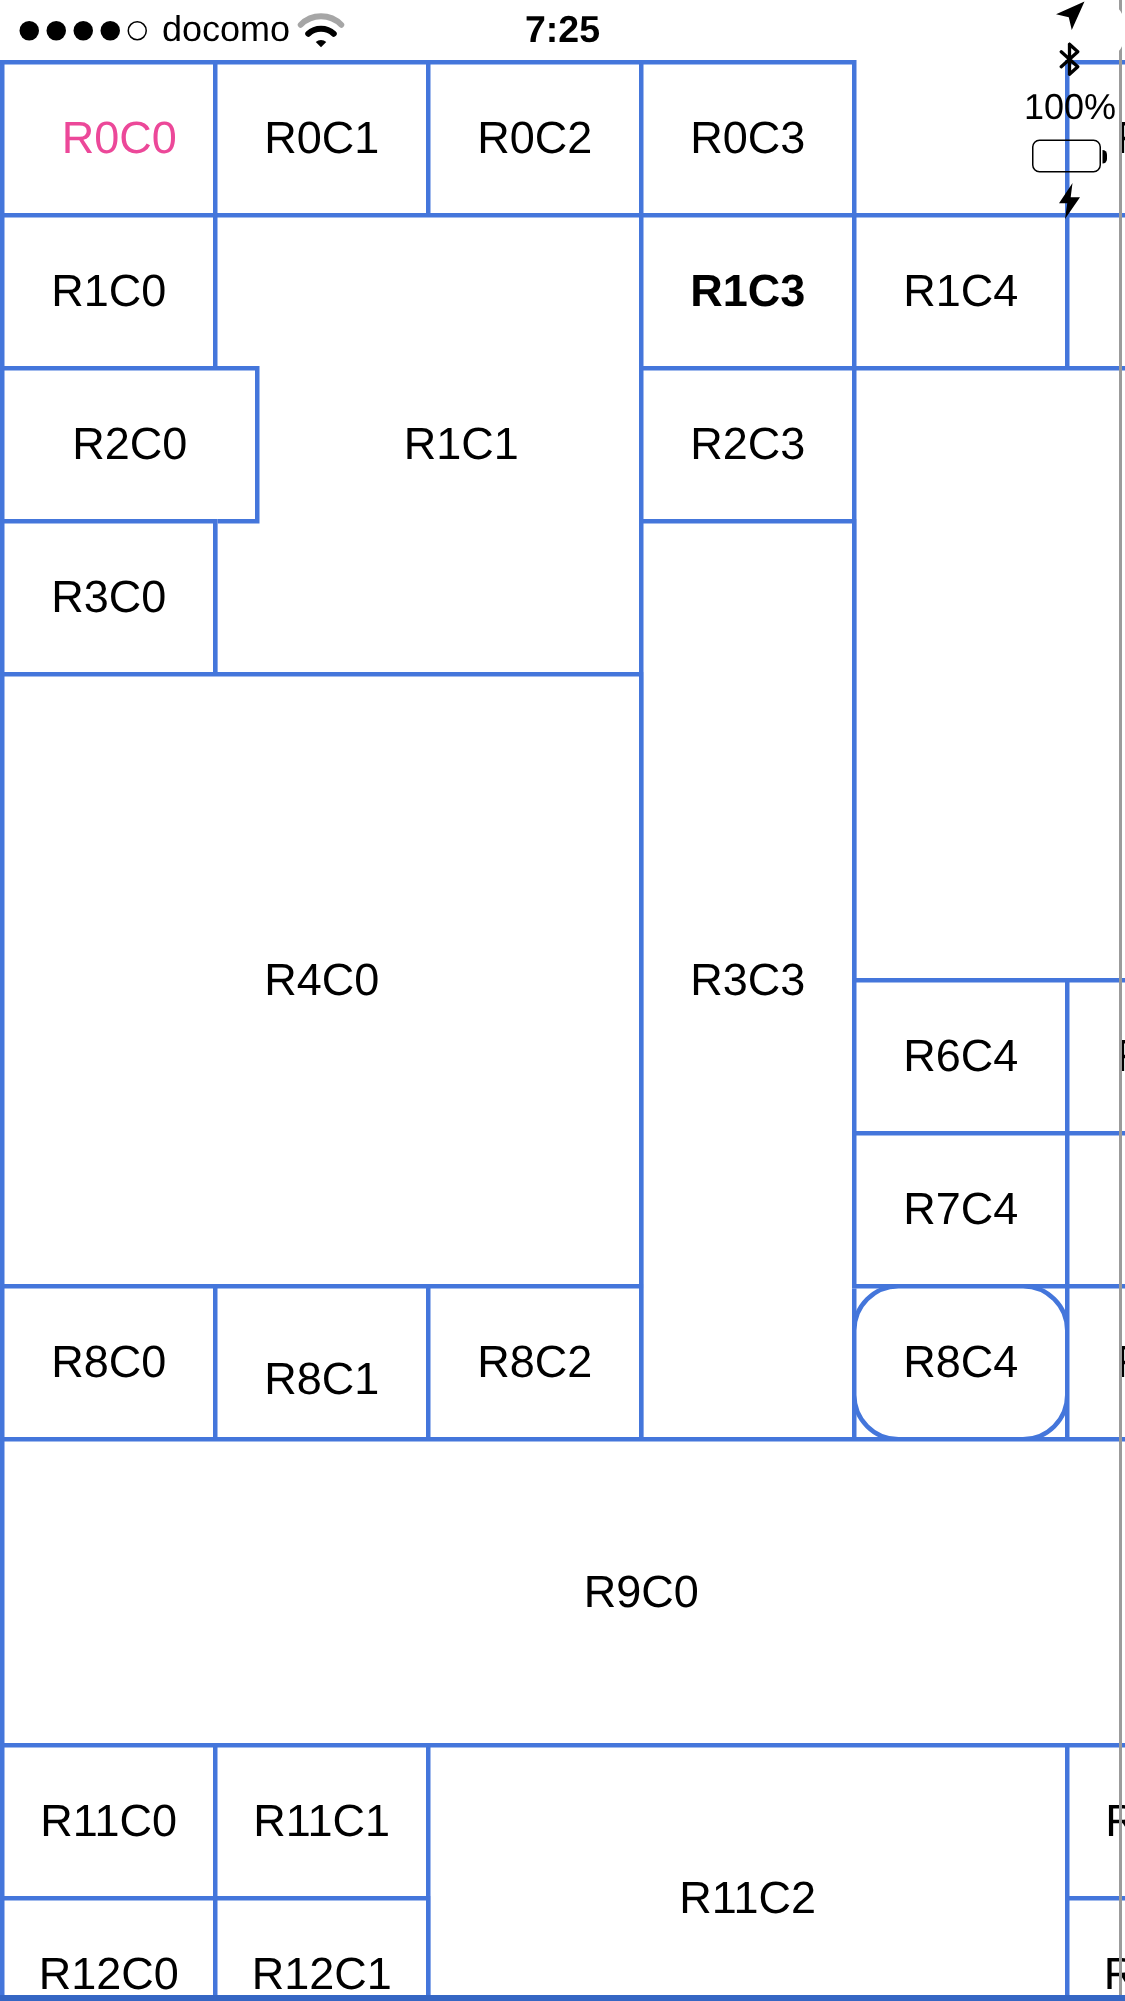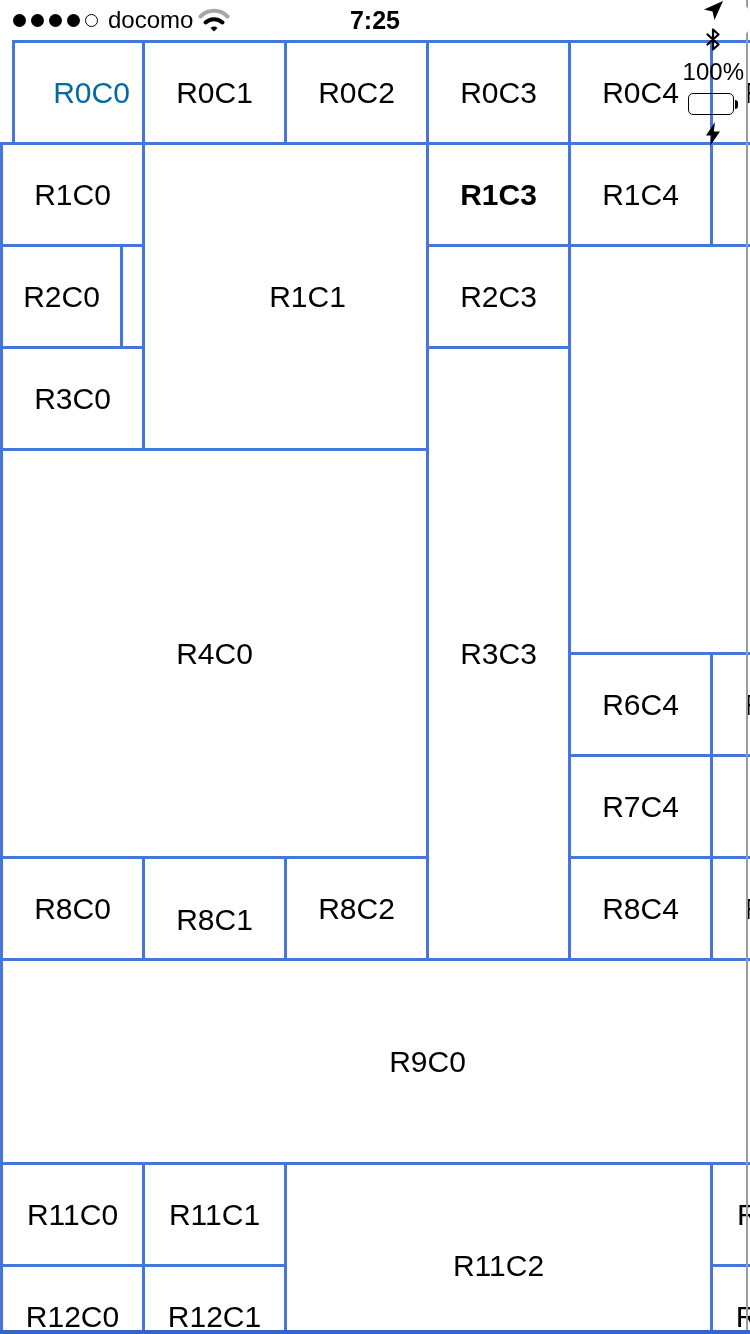--- a/index.html
+++ b/index.html
@@ -51,45 +51,44 @@
     position:absolute; left:0; bottom:0; width:750px; height:4px;
     background:#3566C4; z-index:6;
   }
 </style>
 </head>
 <body>
 
 <div id="screen">
 
   <div id="grid">
-      <div class="cell" style="left: 0px; top: 40px; width: 159px; height: 105px; color: #0369a1; margin-left: 12px;">R0C0</div>
+      <div class="cell" style="left: 0px; top: 40px; width: 159px; height: 105px; color: #ec4899;">R0C0</div>
       <div class="cell" style="left: 142px; top: 40px; width: 145px; height: 105px; color: rgb(0, 0, 0);">R0C1</div>
       <div class="cell" style="left: 284px; top: 40px; width: 145px; height: 105px; color: rgb(0, 0, 0);">R0C2</div>
       <div class="cell" style="left: 426px; top: 40px; width: 145px; height: 105px; color: rgb(0, 0, 0);">R0C3</div>
-      <div class="cell" style="left: 568px; top: 40px; width: 145px; height: 105px; color: rgb(0, 0, 0);">R0C4</div>
       <div class="cell" style="left: 710px; top: 40px; width: 145px; height: 105px; color: rgb(0, 0, 0);">R0C5</div>
       <div class="cell" style="left: 0px; top: 142px; width: 145px; height: 105px; color: rgb(0, 0, 0);">R1C0</div>
       <div class="cell" style="left: 142px; top: 142px; width: 287px; height: 309px; color: rgb(0, 0, 0); padding-left: 44px;">R1C1</div>
       <div class="cell" style="left: 426px; top: 142px; width: 145px; height: 105px; color: rgb(0, 0, 0); font-weight: bold;">R1C3</div>
       <div class="cell" style="left: 568px; top: 142px; width: 145px; height: 105px; color: rgb(0, 0, 0);">R1C4</div>
       <div class="cell" style="left: 710px; top: 142px; width: 287px; height: 105px; color: rgb(0, 0, 0);"></div>
-      <div class="cell" style="left: 0px; top: 244px; width: 123px; height: 105px; color: rgb(0, 0, 0);">R2C0</div>
+      <div class="cell" style="left: 0px; top: 244px; width: 173px; height: 105px; color: rgb(0, 0, 0);">R2C0</div>
       <div class="cell" style="left: 426px; top: 244px; width: 145px; height: 105px; color: rgb(0, 0, 0);">R2C3</div>
       <div class="cell" style="left: 568px; top: 244px; width: 429px; height: 411px; color: rgb(0, 0, 0);"></div>
       <div class="cell" style="left: 0px; top: 346px; width: 145px; height: 105px; color: rgb(0, 0, 0);">R3C0</div>
       <div class="cell" style="left: 426px; top: 346px; width: 145px; height: 615px; color: rgb(0, 0, 0);">R3C3</div>
       <div class="cell" style="left: 0px; top: 448px; width: 429px; height: 411px; color: rgb(0, 0, 0);">R4C0</div>
       <div class="cell" style="left: 568px; top: 652px; width: 145px; height: 105px; color: rgb(0, 0, 0);">R6C4</div>
       <div class="cell" style="left: 710px; top: 652px; width: 145px; height: 105px; color: rgb(0, 0, 0);">R6C5</div>
       <div class="cell" style="left: 568px; top: 754px; width: 145px; height: 105px; color: rgb(0, 0, 0);">R7C4</div>
       <div class="cell" style="left: 710px; top: 754px; width: 287px; height: 105px; color: rgb(0, 0, 0);"></div>
       <div class="cell" style="left: 0px; top: 856px; width: 145px; height: 105px; color: rgb(0, 0, 0);">R8C0</div>
       <div class="cell" style="left: 142px; top: 856px; width: 145px; height: 127px; color: rgb(0, 0, 0);">R8C1</div>
       <div class="cell" style="left: 284px; top: 856px; width: 145px; height: 105px; color: rgb(0, 0, 0);">R8C2</div>
-      <div class="cell" style="left: 568px; top: 856px; width: 145px; height: 105px; color: rgb(0, 0, 0);">R8C4</div>
+      <div class="cell" style="left: 568px; top: 856px; width: 145px; height: 105px; color: rgb(0, 0, 0); border-radius: 31px;">R8C4</div>
       <div class="cell" style="left: 710px; top: 856px; width: 145px; height: 105px; color: rgb(0, 0, 0);">R8C5</div>
       <div class="cell" style="left: 0px; top: 958px; width: 855px; height: 207px; color: rgb(0, 0, 0);">R9C0</div>
       <div class="cell" style="left: 0px; top: 1162px; width: 145px; height: 105px; color: rgb(0, 0, 0);">R11C0</div>
       <div class="cell" style="left: 142px; top: 1162px; width: 145px; height: 105px; color: rgb(0, 0, 0);">R11C1</div>
       <div class="cell" style="left: 284px; top: 1162px; width: 429px; height: 207px; color: rgb(0, 0, 0);">R11C2</div>
       <div class="cell" style="left: 710px; top: 1162px; width: 145px; height: 105px; color: rgb(0, 0, 0);">R11C3</div>
       <div class="cell" style="left: 0px; top: 1264px; width: 145px; height: 105px; color: rgb(0, 0, 0);">R12C0</div>
       <div class="cell" style="left: 142px; top: 1264px; width: 145px; height: 105px; color: rgb(0, 0, 0);">R12C1</div>
       <div class="cell" style="left: 710px; top: 1264px; width: 145px; height: 105px; color: rgb(0, 0, 0);">R12C3</div>
     </div>

